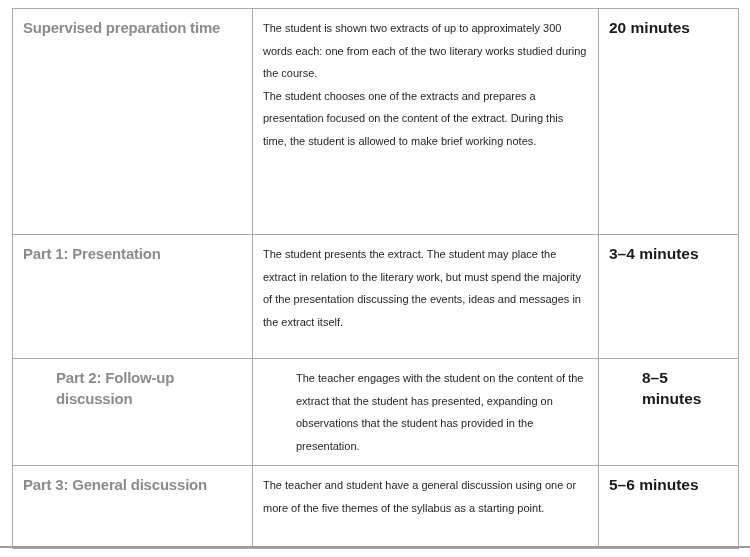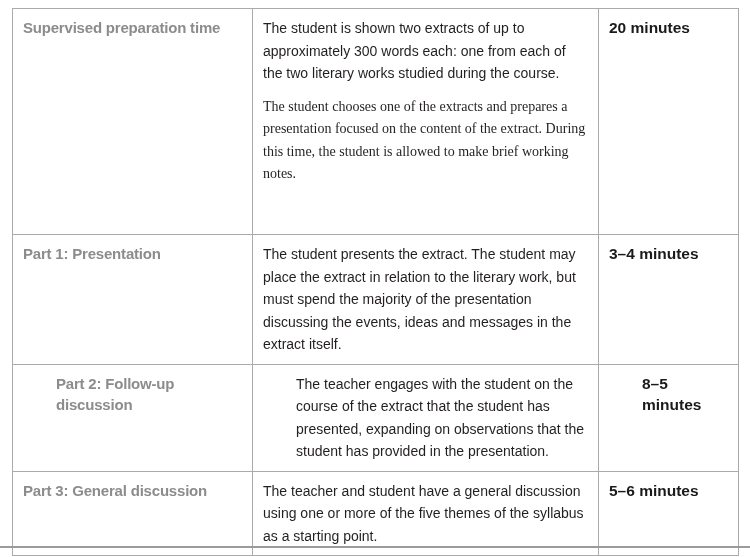--- a/index.html
+++ b/index.html
@@ -35,25 +35,25 @@
   td.stage{
     font-weight:bold;
     color:var(--stage);
     font-size:15px;
     letter-spacing:-0.2px;
     line-height:21px;
     padding-top:9px;
   }
   td.desc{
     color:var(--body);
-    font-size:14px;
+    font-size:11px;
     line-height:22.5px;
   }
   td.desc p{margin:0 0 0 0;}
-  td.desc p + p{margin-top:11px;font-family:Liberation Serif, serif;}
+  td.desc p + p{}
   td.duration{
     font-weight:bold;
     color:var(--duration);
     font-size:15.5px;
     line-height:21px;
     padding-top:9px;
   }
 
   
   tbody tr:nth-child(1) td{height:226px;}
@@ -91,21 +91,21 @@
     <td class="stage">Part 1: Presentation</td>
     <td class="desc">
             <p>The student presents the extract. The student may place the extract in relation to the literary work, but must spend the majority of the presentation discussing the events, ideas and messages in the extract itself.</p>
           </td>
     <td class="duration">3–4 minutes</td>
   </tr>
 
   <tr>
     <td class="stage">Part 2: Follow-up discussion</td>
     <td class="desc">
-            <p>The teacher engages with the student on the course of the extract that the student has presented, expanding on observations that the student has provided in the presentation.</p>
+            <p>The teacher engages with the student on the content of the extract that the student has presented, expanding on observations that the student has provided in the presentation.</p>
           </td>
     <td class="duration">8–5 minutes</td>
   </tr>
 
   <tr>
     <td class="stage">Part 3: General discussion</td>
     <td class="desc">
             <p>The teacher and student have a general discussion using one or more of the five themes of the syllabus as a starting point.</p>
           </td>
     <td class="duration">5–6 minutes</td>

